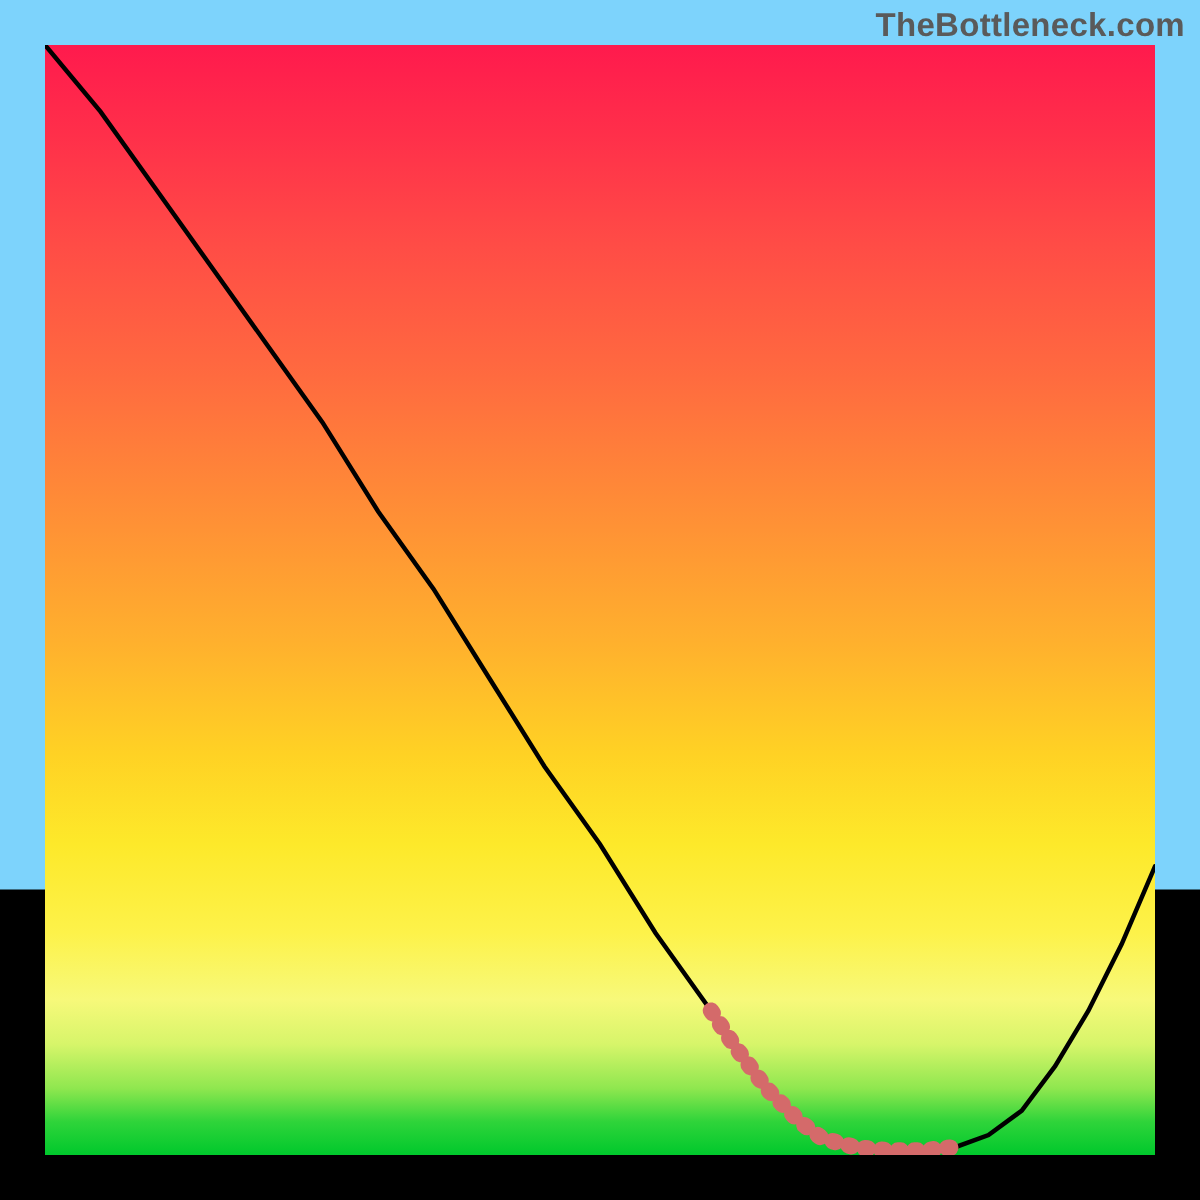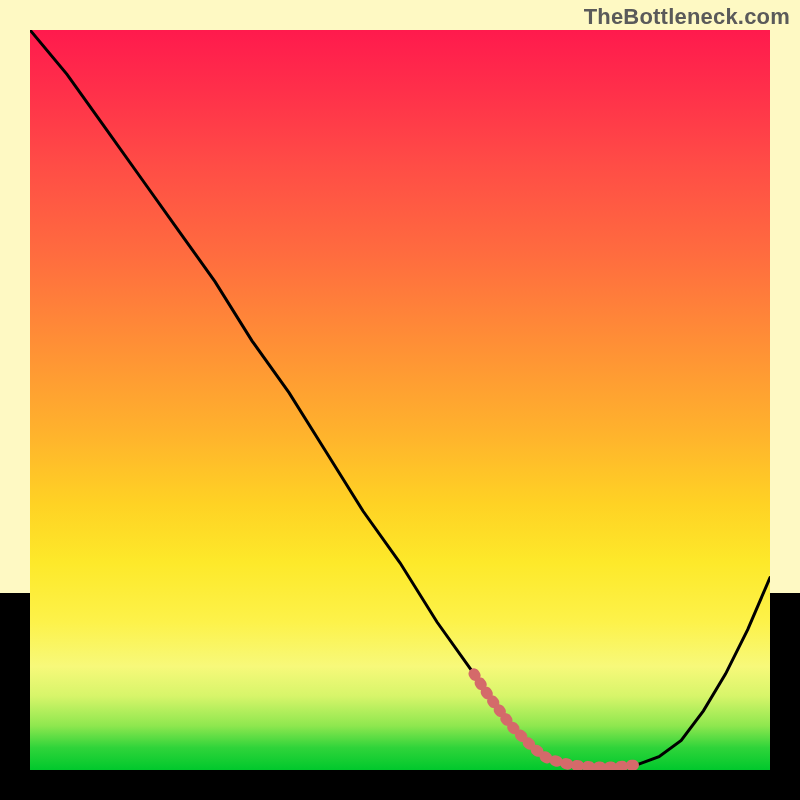--- a/index.html
+++ b/index.html
@@ -8,21 +8,21 @@
     width: 800px;
     height: 800px;
     background: #000;
     overflow: hidden;
     font-family: Arial, Helvetica, sans-serif;
   }
   .frame {
     position: relative;
     width: 800px;
     height: 593px;
-    background: #fef9c3;
+    background: #7dd3fc;
   }
   .watermark {
     position: absolute;
     top: 4px;
     right: 10px;
     color: #5a5a5a;
     font-size: 22px;
     font-weight: 600;
     letter-spacing: 0.2px;
     z-index: 10;

